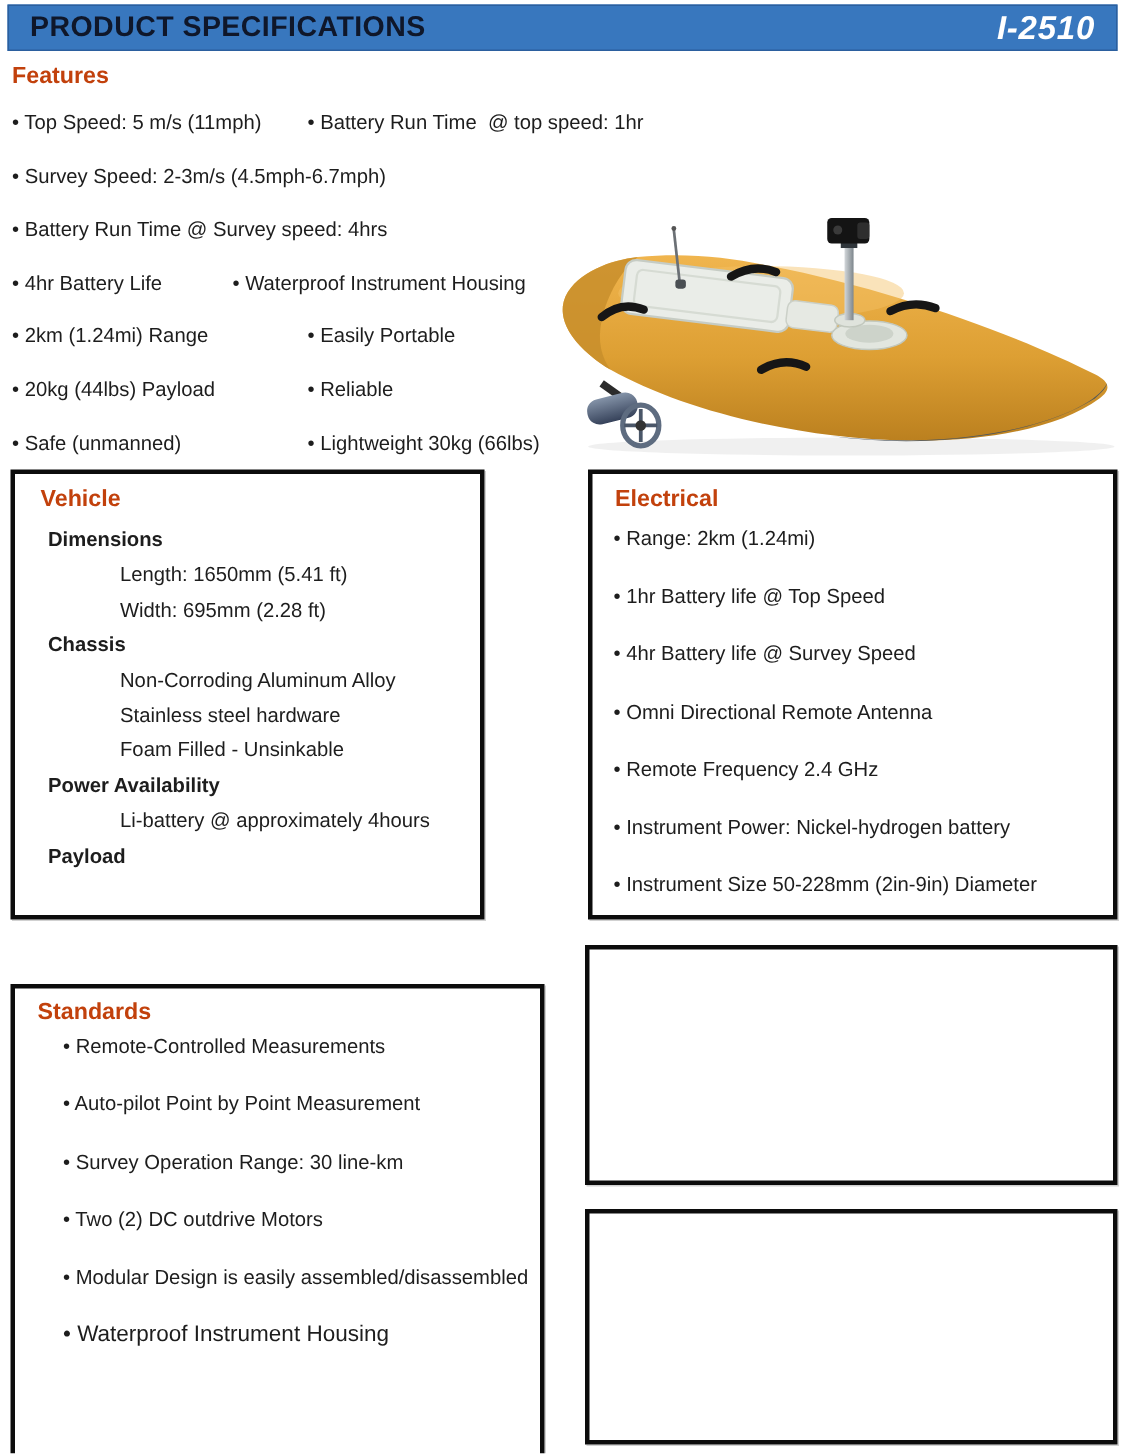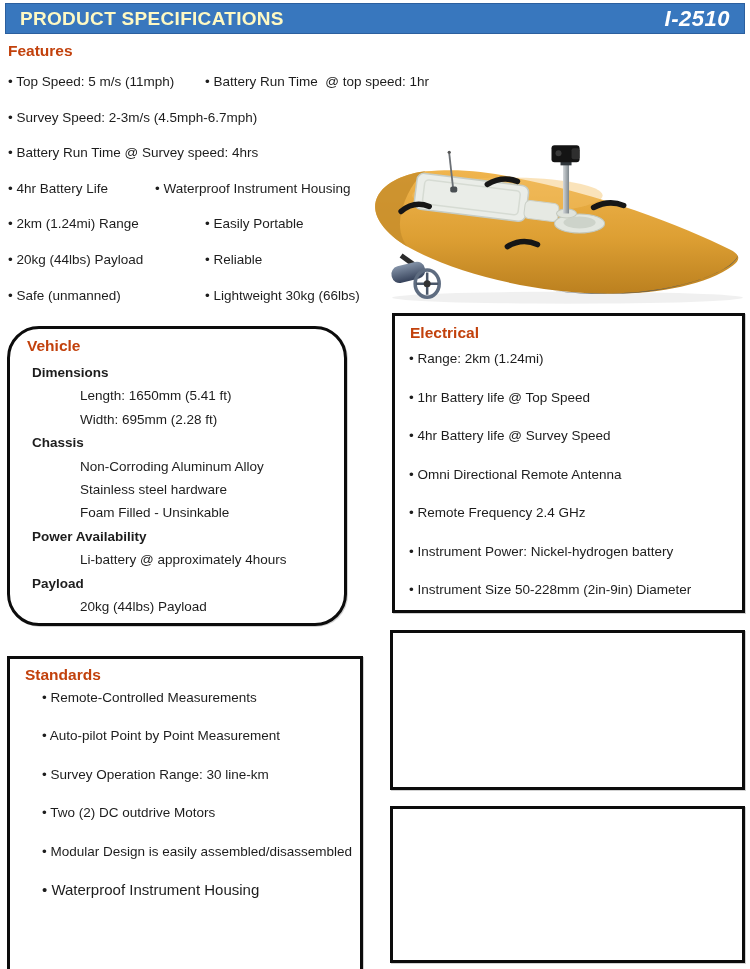--- a/index.html
+++ b/index.html
@@ -8,42 +8,42 @@
     font-family:"Liberation Sans", sans-serif; color:#1d1d1d; overflow:hidden;
   }
 
   
   .header-bar {
     position:absolute; left:5px; top:3px; width:740px; height:31px;
     background:#3877be; border:1px solid #2b5f9e; box-sizing:border-box;
     display:flex; align-items:center; justify-content:space-between;
     padding:0 14px;
   }
-  .header-title { color:#fef9c3; font-size:19px; font-weight:700; letter-spacing:.3px; }
+  .header-title { color:#0f172a; font-size:19px; font-weight:700; letter-spacing:.3px; }
   .header-model { color:#ffffff; font-size:22px; font-weight:700; font-style:italic; letter-spacing:.5px; }
 
   .section-heading { color:#c2410c; font-weight:700; font-size:15.5px; }
 
   
   .features-heading { position:absolute; left:8px; top:42px; }
   .features-rows { position:absolute; left:0; top:70px; width:750px; }
   .frow { position:relative; height:35.6px; font-size:13.5px; }
   .frow .fl { position:absolute; left:8px; top:4px; white-space:pre; }
   .frow .fr { position:absolute; left:205px; top:4px; white-space:pre; }
   .frow.r4 .fr { left:155px; }
 
   
   .boat { position:absolute; left:357px; top:143px; width:393px; height:163px; }
 
   
   .panel {
     position:absolute; background:#ffffff; border:3px solid #0c0c0c;
     box-sizing:border-box; box-shadow:1px 1px 0 rgba(0,0,0,.18);
   }
-  .panel-vehicle    { left:7px;   top:326px; width:340px; height:300px; padding:8px 12px;border-radius:32px; }
+  .panel-vehicle    { left:7px;   top:313px; width:316px; height:300px; padding:8px 12px; }
   .panel-electrical { left:392px; top:313px; width:353px; height:300px; padding:8px 10px; }
   .panel-standards  { left:7px;   top:656px; width:356px; height:332px; padding:7px 10px; }
   .panel-empty-1    { left:390px; top:630px; width:355px; height:160px; }
   .panel-empty-2    { left:390px; top:806px; width:355px; height:157px; }
 
   .panel .section-heading { padding-left:5px; }
 
   
   .v-lines { margin-top:6px; font-size:13.5px; }
   .v-label { font-weight:700; line-height:23.4px; padding-left:10px; }
@@ -177,21 +177,20 @@
       <div class="v-label">Dimensions</div>
       <div class="v-item">Length: 1650mm (5.41 ft)</div>
       <div class="v-item">Width: 695mm (2.28 ft)</div>
       <div class="v-label">Chassis</div>
       <div class="v-item">Non-Corroding Aluminum Alloy</div>
       <div class="v-item">Stainless steel hardware</div>
       <div class="v-item">Foam Filled - Unsinkable</div>
       <div class="v-label">Power Availability</div>
       <div class="v-item">Li-battery @ approximately 4hours</div>
       <div class="v-label">Payload</div>
-      <div class="v-item">20kg (44lbs) Payload</div>
     </div>
   </div>
 
   <div class="panel panel-electrical">
     <div class="section-heading">Electrical</div>
     <div class="e-lines">
       <div class="e-item">• Range: 2km (1.24mi)</div>
       <div class="e-item">• 1hr Battery life @ Top Speed</div>
       <div class="e-item">• 4hr Battery life @ Survey Speed</div>
       <div class="e-item">• Omni Directional Remote Antenna</div>

